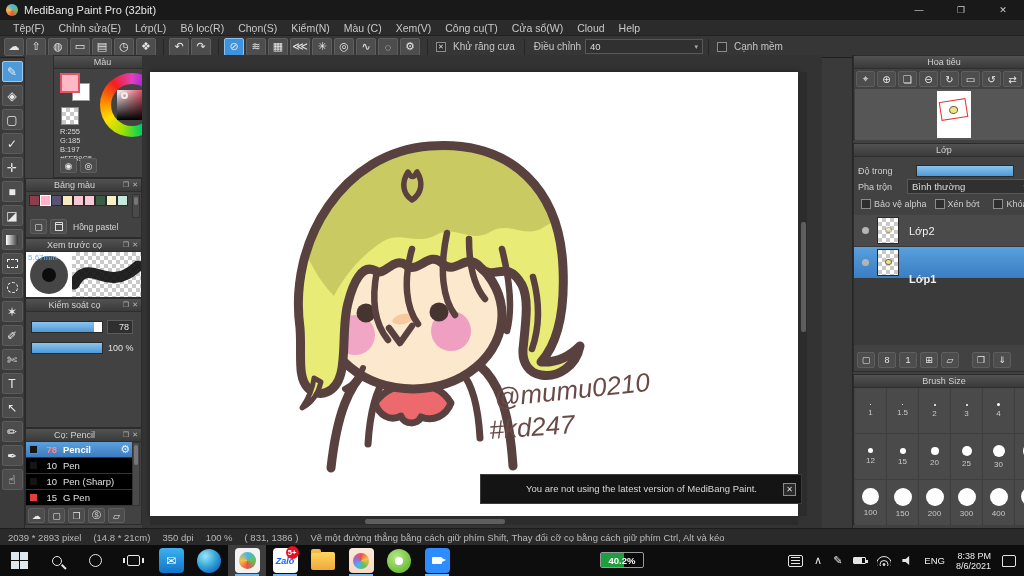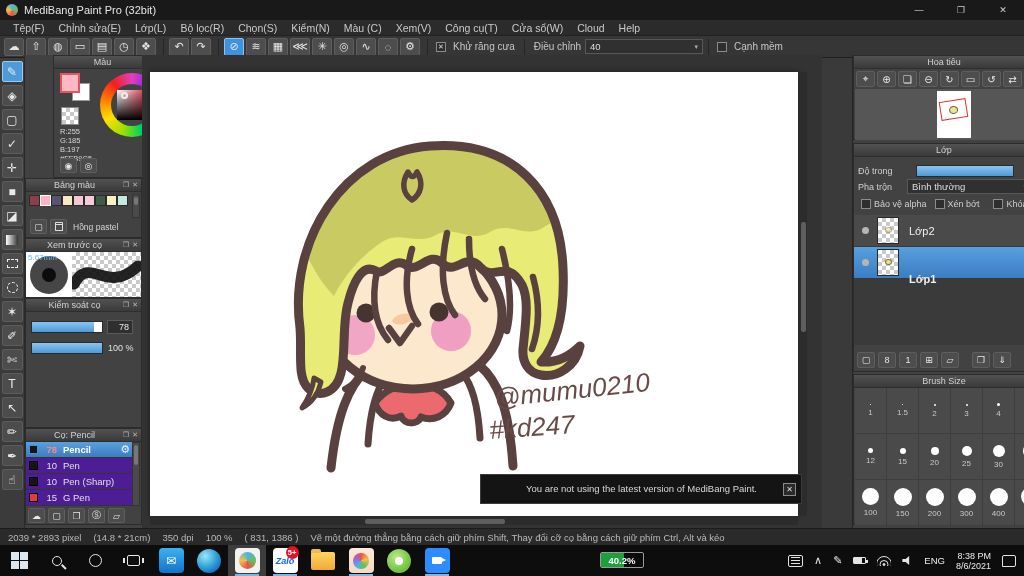--- a/index.html
+++ b/index.html
@@ -52,21 +52,21 @@
   
   .sw{width:11px;height:11px;border:1px solid #2a2a2a;flex:none;}
   .sw.sel{border:1px solid #fff;}
   .vsb{position:absolute;right:1px;width:8px;background:#4a4a4a;border:1px solid #343434;}
   .vsb i{position:absolute;left:1px;width:4px;background:#777;border-radius:2px;}
   
   .track{height:12px;background:#fff;border:1px solid #2a2a2a;position:relative;overflow:hidden;}
   .fill{position:absolute;left:0;top:0;bottom:0;background:linear-gradient(#8cc4ec,#4d9ada);}
   .valbox{width:26px;height:14px;background:#2f2f2f;border:1px solid #5a5a5a;font-size:9px;color:#e8e8e8;display:flex;align-items:center;justify-content:flex-end;padding-right:3px;}
   
-  .brow{height:16px;display:flex;align-items:center;font-size:9.5px;color:#e0e0e0;background:#4c1d95;border-bottom:1px solid #343434;padding-left:3px;}
+  .brow{height:16px;display:flex;align-items:center;font-size:9.5px;color:#e0e0e0;background:#000000;border-bottom:1px solid #343434;padding-left:3px;}
   .brow.sel{background:linear-gradient(#5ba0dc,#3c7cc0);color:#fff;font-weight:bold;}
   .bchip{width:9px;height:9px;background:#151515;border:1px solid #000;margin-right:4px;flex:none;}
   .bsize{width:15px;text-align:right;margin-right:6px;}
   
   .canvasregion{left:142px;top:55px;width:680px;height:473px;background:#333;}
   .tabbar{position:absolute;left:0;top:3px;width:680px;height:14px;background:linear-gradient(#454545,#2c2c2c);border:1px solid #222;display:flex;align-items:center;justify-content:center;font-size:9px;color:#b9b9b9;}
   .whitecanvas{position:absolute;left:8px;top:17px;width:648px;height:444px;background:#fff;box-shadow:0 0 6px rgba(0,0,0,.45);}
   .scrollv{position:absolute;left:658px;top:17px;width:7px;height:444px;background:#2c2c2c;}
   .scrollv i{position:absolute;left:1px;width:5px;background:#5e5e5e;border-radius:2px;}
   .scrollh{position:absolute;left:8px;top:463px;width:648px;height:7px;background:#2c2c2c;}

